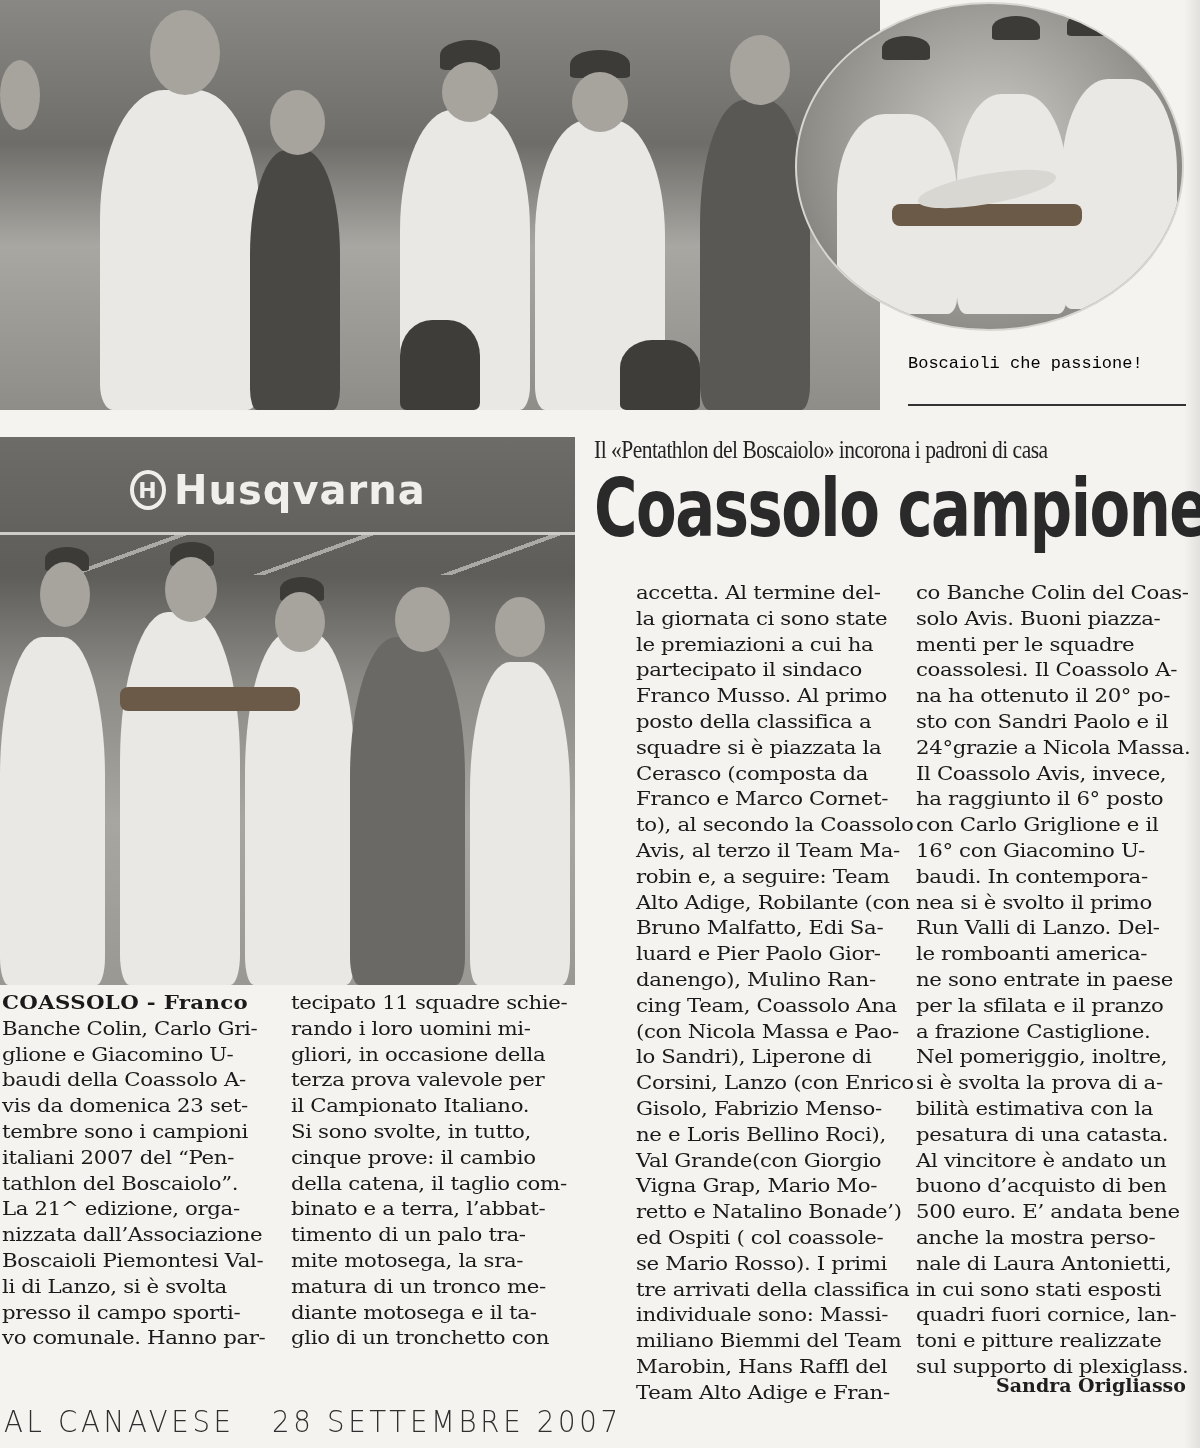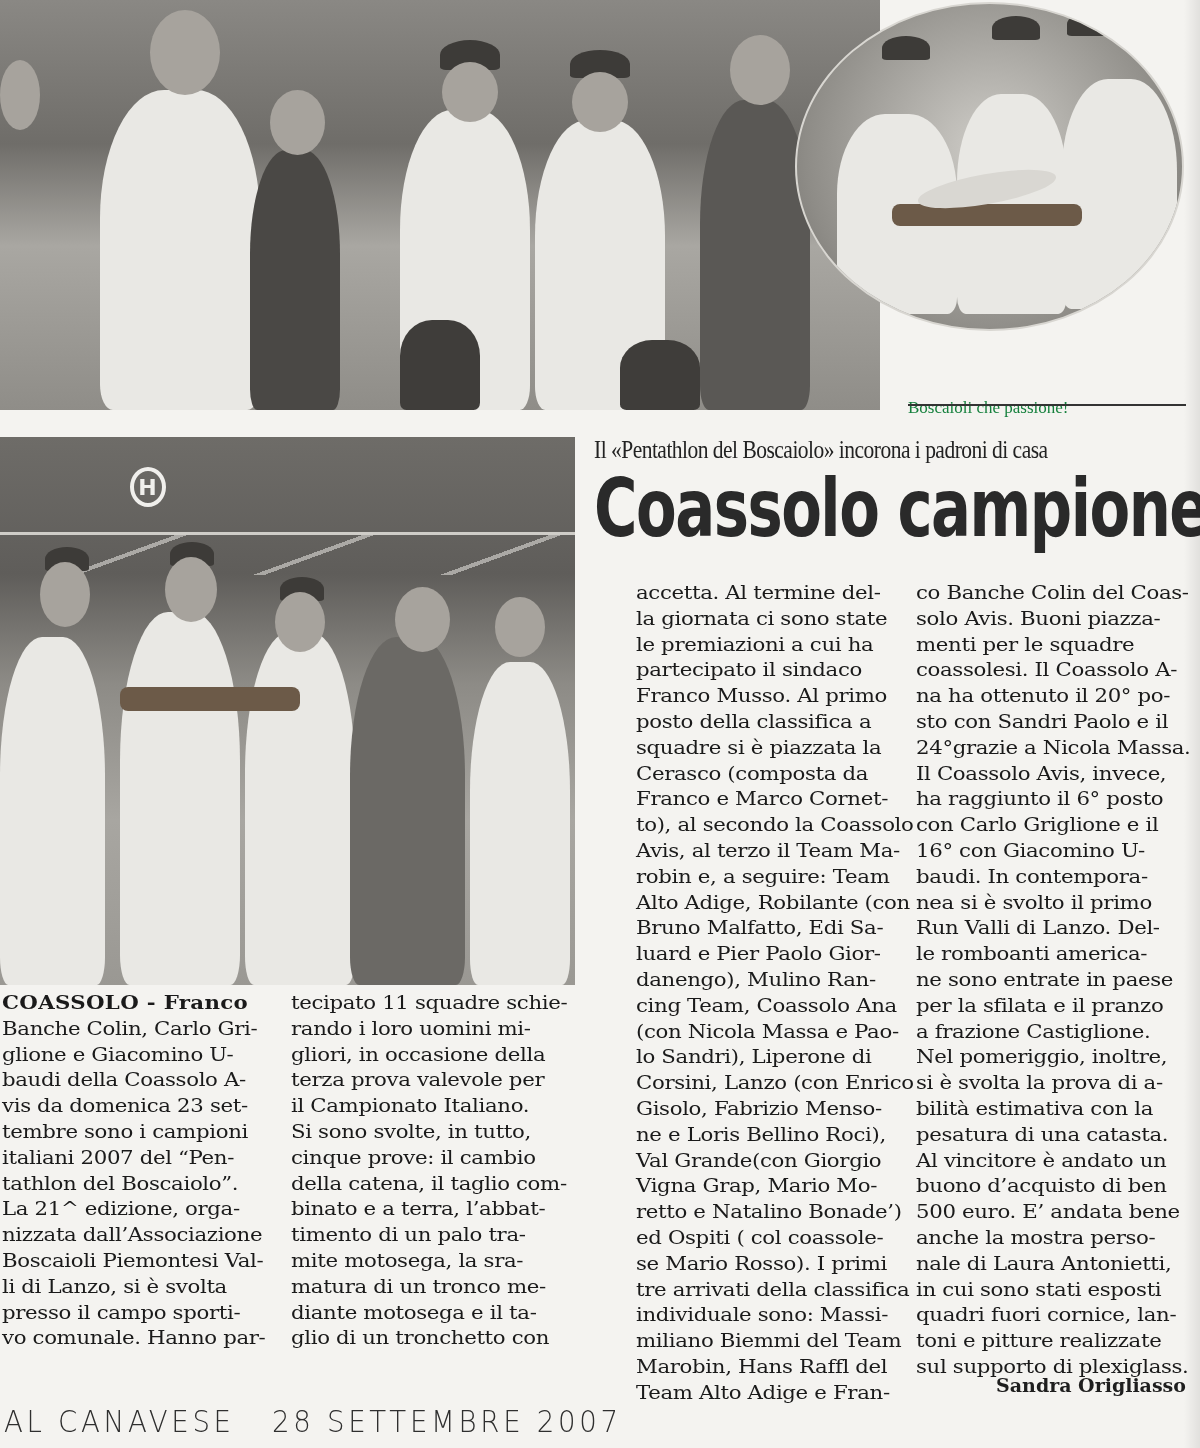--- a/index.html
+++ b/index.html
@@ -45,21 +45,21 @@
     display: flex; align-items: center; justify-content: center;
     font-size: 22px; color: #f0efec; box-sizing: border-box;
   }
   .tent-frame {
     position: absolute; left: 0; top: 95px; width: 575px; height: 40px;
     border-top: 3px solid #cfcdc8;
     background: repeating-linear-gradient(160deg, transparent 0 60px, rgba(220,218,214,0.6) 60px 64px);
   }
   .caption {
     position: absolute; left: 908px; top: 354px;
-    font-family: Liberation Serif, serif; font-size: 17px; color: #15803d; margin-top: 44px;
+    font-family: Liberation Mono, monospace; font-size: 17px; color: #000000;
   }
   .caption-rule {
     position: absolute; left: 908px; top: 404px; width: 278px; height: 0;
     border-top: 2px solid #333;
   }
   .kicker {
     position: absolute; left: 594px; top: 436px;
     font-family: "Liberation Serif", serif; font-size: 25px; color: #222;
     letter-spacing: -0.6px; white-space: nowrap;
     transform: scaleX(0.86); transform-origin: left top;
@@ -127,20 +127,21 @@
   <div style="position:absolute;left:95px;top:200px;width:190px;height:22px;background:#6c5a48;border-radius:8px;"></div>
   <div style="position:absolute;left:120px;top:170px;width:140px;height:30px;background:#d9d7d2;border-radius:50%;transform:rotate(-10deg);"></div>
 </div>
 
 <div class="caption">Boscaioli che passione!</div>
 <div class="caption-rule"></div>
 
 <div class="photo tent-photo">
   <div class="tent-brand">
     <span class="brand-icon">H</span>
+    <span>Husqvarna</span>
   </div>
   <div class="tent-frame"></div>
   <div class="figure" style="left:0px;top:200px;width:105px;height:348px;"></div>
   <div class="figure" style="left:120px;top:175px;width:120px;height:373px;"></div>
   <div class="figure" style="left:245px;top:195px;width:110px;height:353px;"></div>
   <div class="figure" style="left:350px;top:200px;width:115px;height:348px;background:#6b6965;"></div>
   <div class="figure" style="left:470px;top:225px;width:100px;height:323px;"></div>
   <div class="cap" style="left:45px;top:110px;width:44px;height:24px;"></div>
   <div class="cap" style="left:170px;top:105px;width:44px;height:24px;"></div>
   <div class="cap" style="left:280px;top:140px;width:44px;height:24px;"></div>

